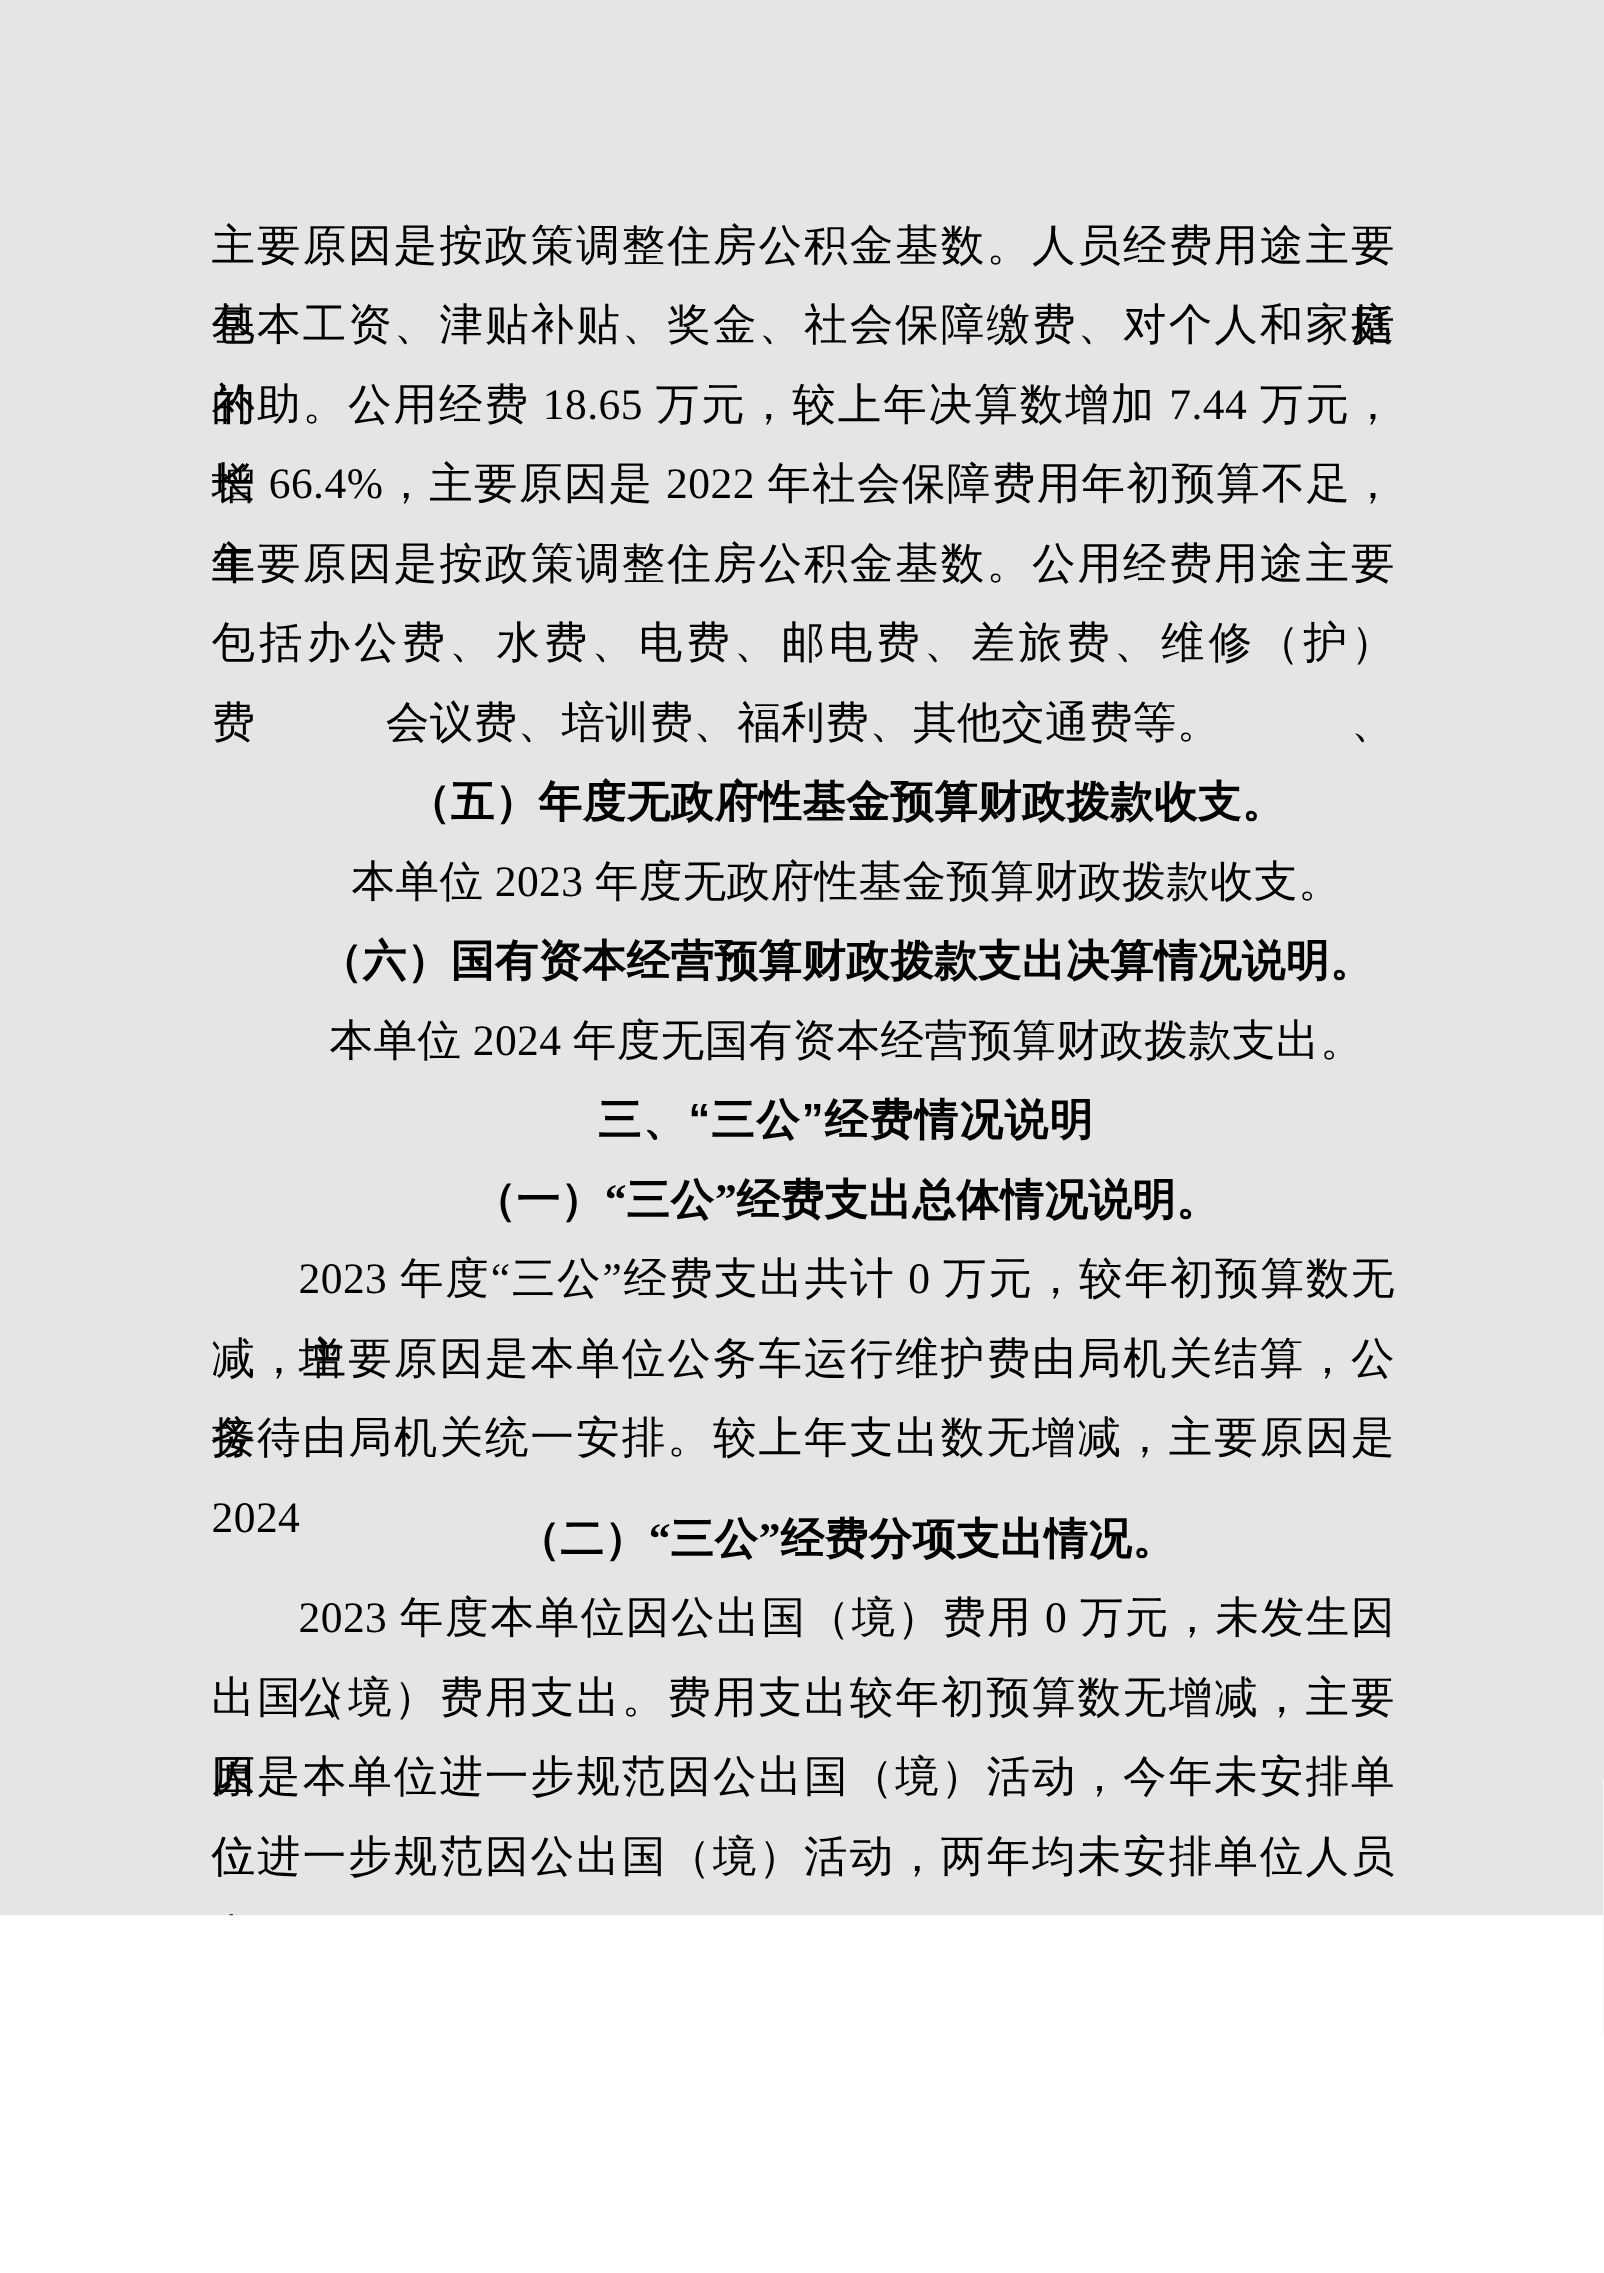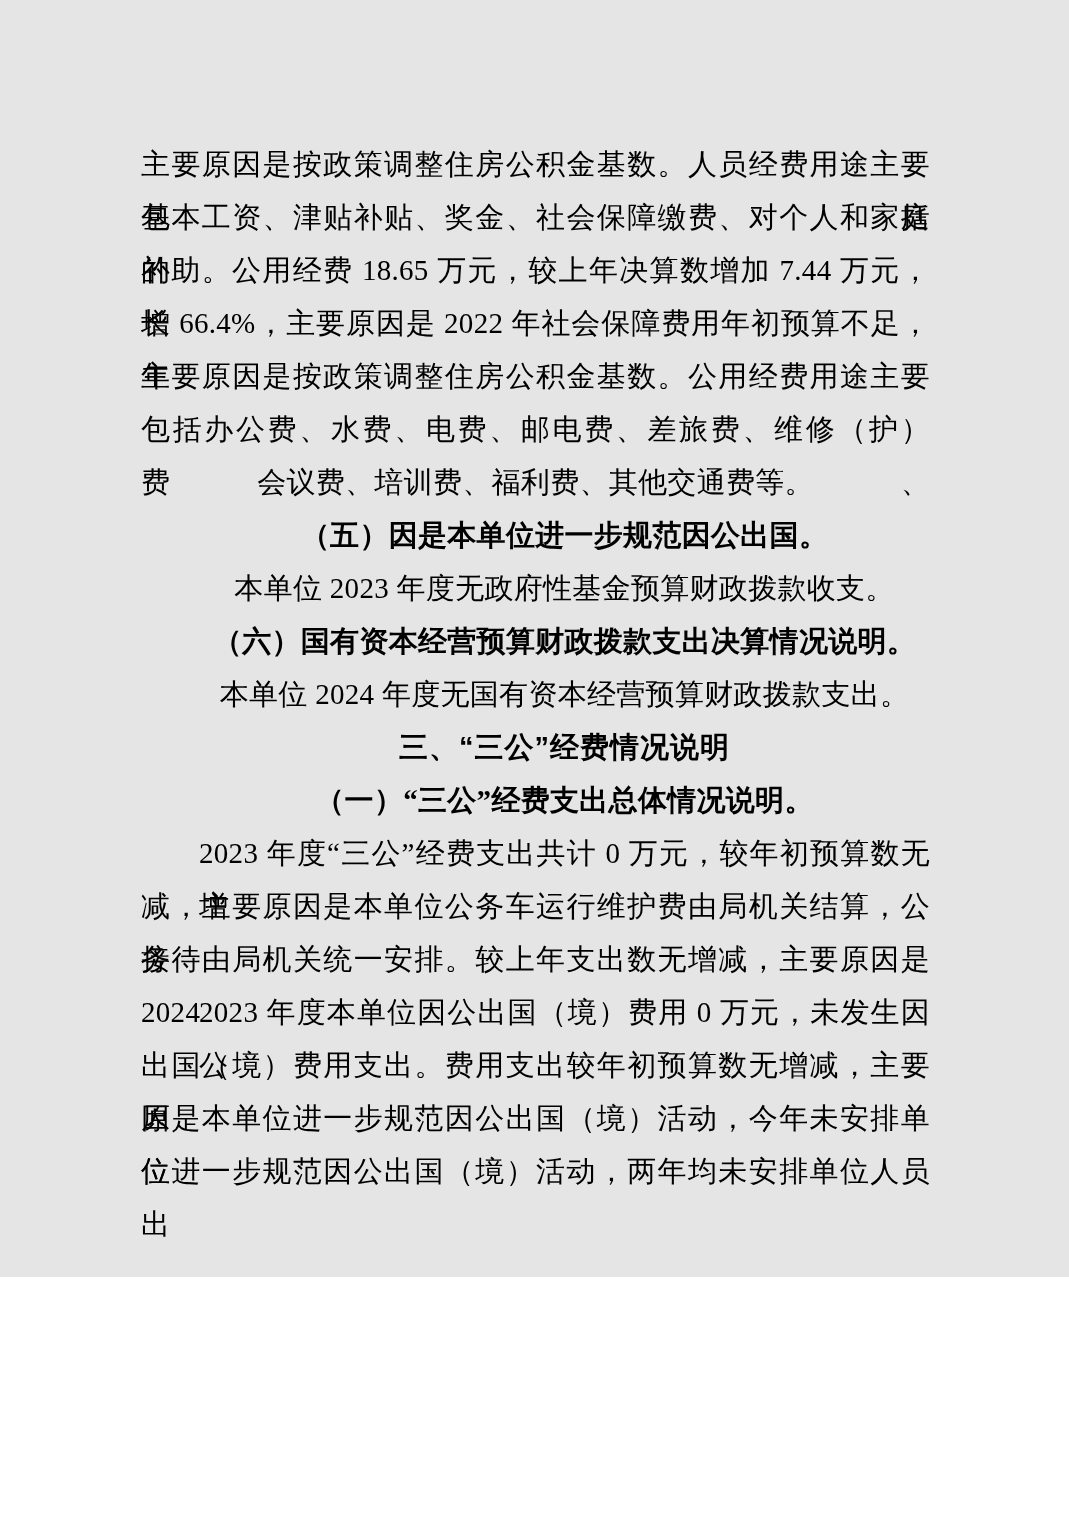--- a/index.html
+++ b/index.html
@@ -62,28 +62,29 @@
 
 <div class="page">
   <div class="content" id="text-body">
       <div class="line full">主要原因是按政策调整住房公积金基数。人员经费用途主要包括</div>
       <div class="line full">基本工资、津贴补贴、奖金、社会保障缴费、对个人和家庭的</div>
       <div class="line full">补助。公用经费 18.65 万元，较上年决算数增加 7.44 万元，增</div>
       <div class="line full">长 66.4%，主要原因是 2022 年社会保障费用年初预算不足，年</div>
       <div class="line full">主要原因是按政策调整住房公积金基数。公用经费用途主要</div>
       <div class="line full">包括办公费、水费、电费、邮电费、差旅费、维修（护）费、</div>
       <div class="line">会议费、培训费、福利费、其他交通费等。</div>
-      <div class="line kai-bold indent">（五）因是本单位进一步规范因公出国。</div>
+      <div class="line kai-bold indent">（五）年度无政府性基金预算财政拨款收支。</div>
       <div class="line indent">本单位 2023 年度无政府性基金预算财政拨款收支。</div>
       <div class="line kai-bold indent">（六）国有资本经营预算财政拨款支出决算情况说明。</div>
       <div class="line indent">本单位 2024 年度无国有资本经营预算财政拨款支出。</div>
       <div class="line hei indent">三、“三公”经费情况说明</div>
       <div class="line kai-bold indent">（一）“三公”经费支出总体情况说明。</div>
       <div class="line indent full">2023 年度“三公”经费支出共计 0 万元，较年初预算数无增</div>
       <div class="line full">减，主要原因是本单位公务车运行维护费由局机关结算，公务</div>
       <div class="line full">接待由局机关统一安排。较上年支出数无增减，主要原因是 2024</div>
+      <div class="line kai-bold indent gap-before">（二）“三公”经费分项支出情况。</div>
       <div class="line indent full">2023 年度本单位因公出国（境）费用 0 万元，未发生因公</div>
       <div class="line full">出国（境）费用支出。费用支出较年初预算数无增减，主要原</div>
       <div class="line full">因是本单位进一步规范因公出国（境）活动，今年未安排单位</div>
       <div class="line full">位进一步规范因公出国（境）活动，两年均未安排单位人员出</div>
     </div>
   <div class="page-number">- 5 -</div>
 </div>
 
 </body></html>

